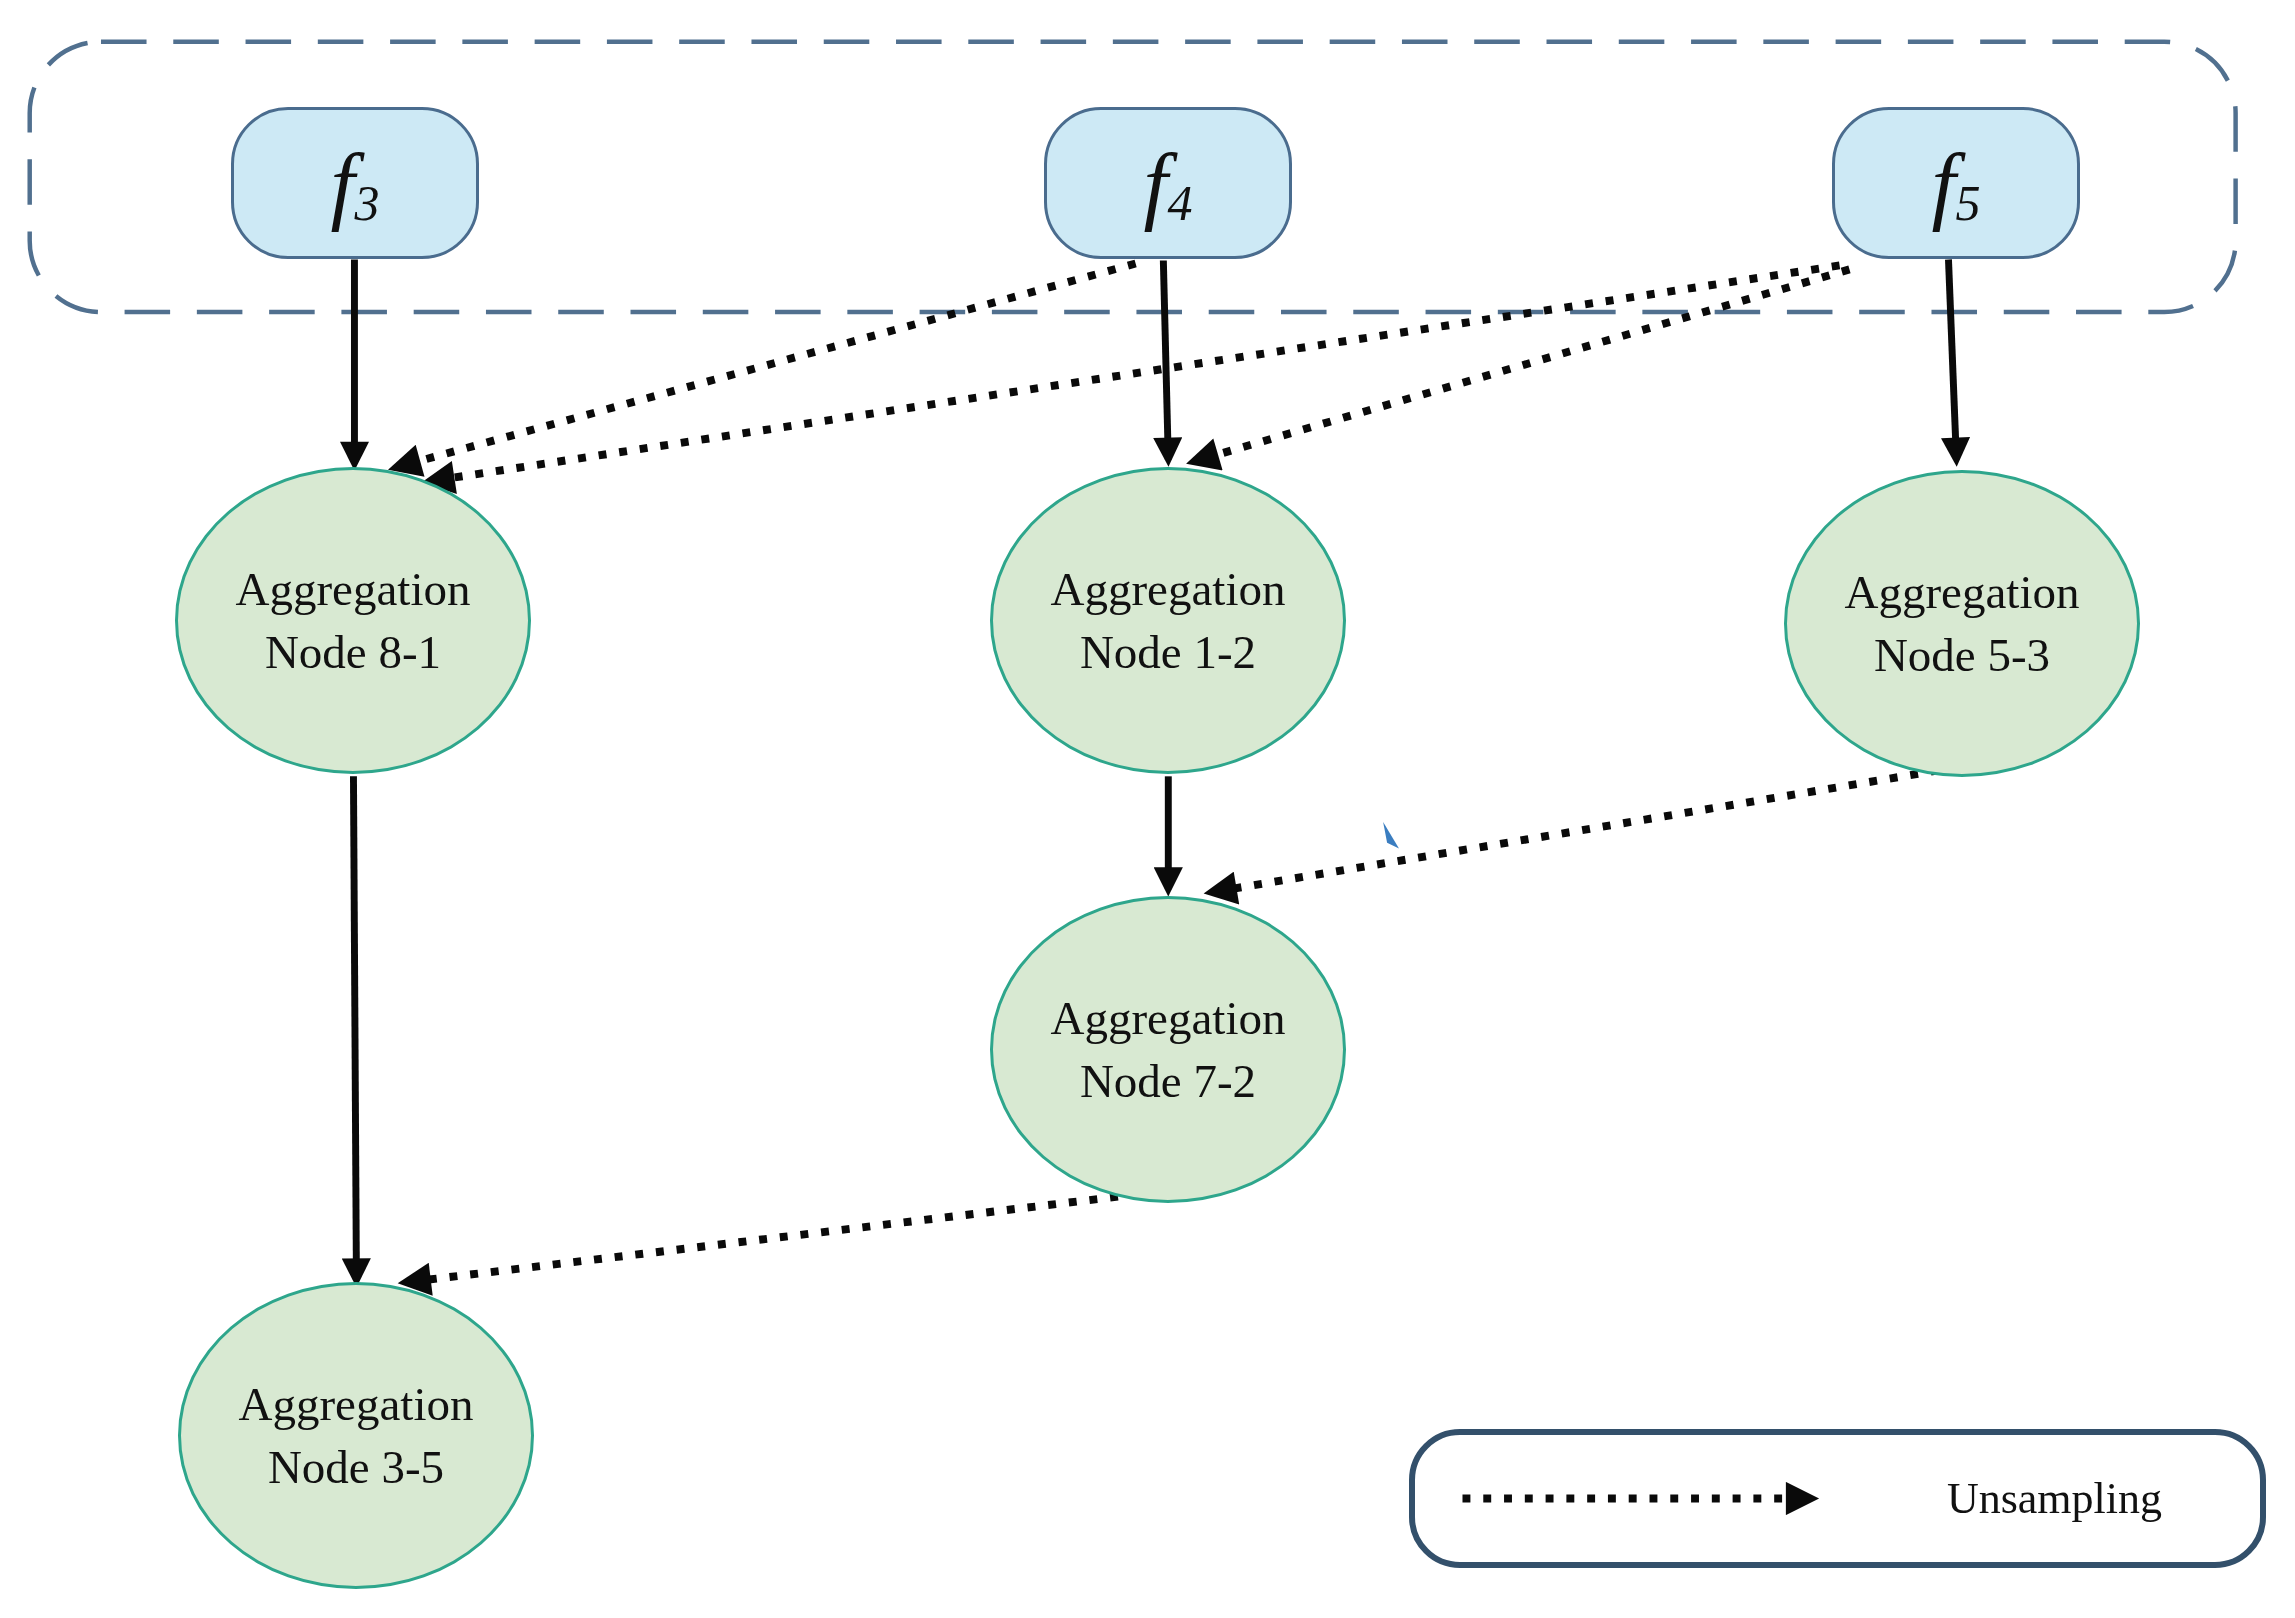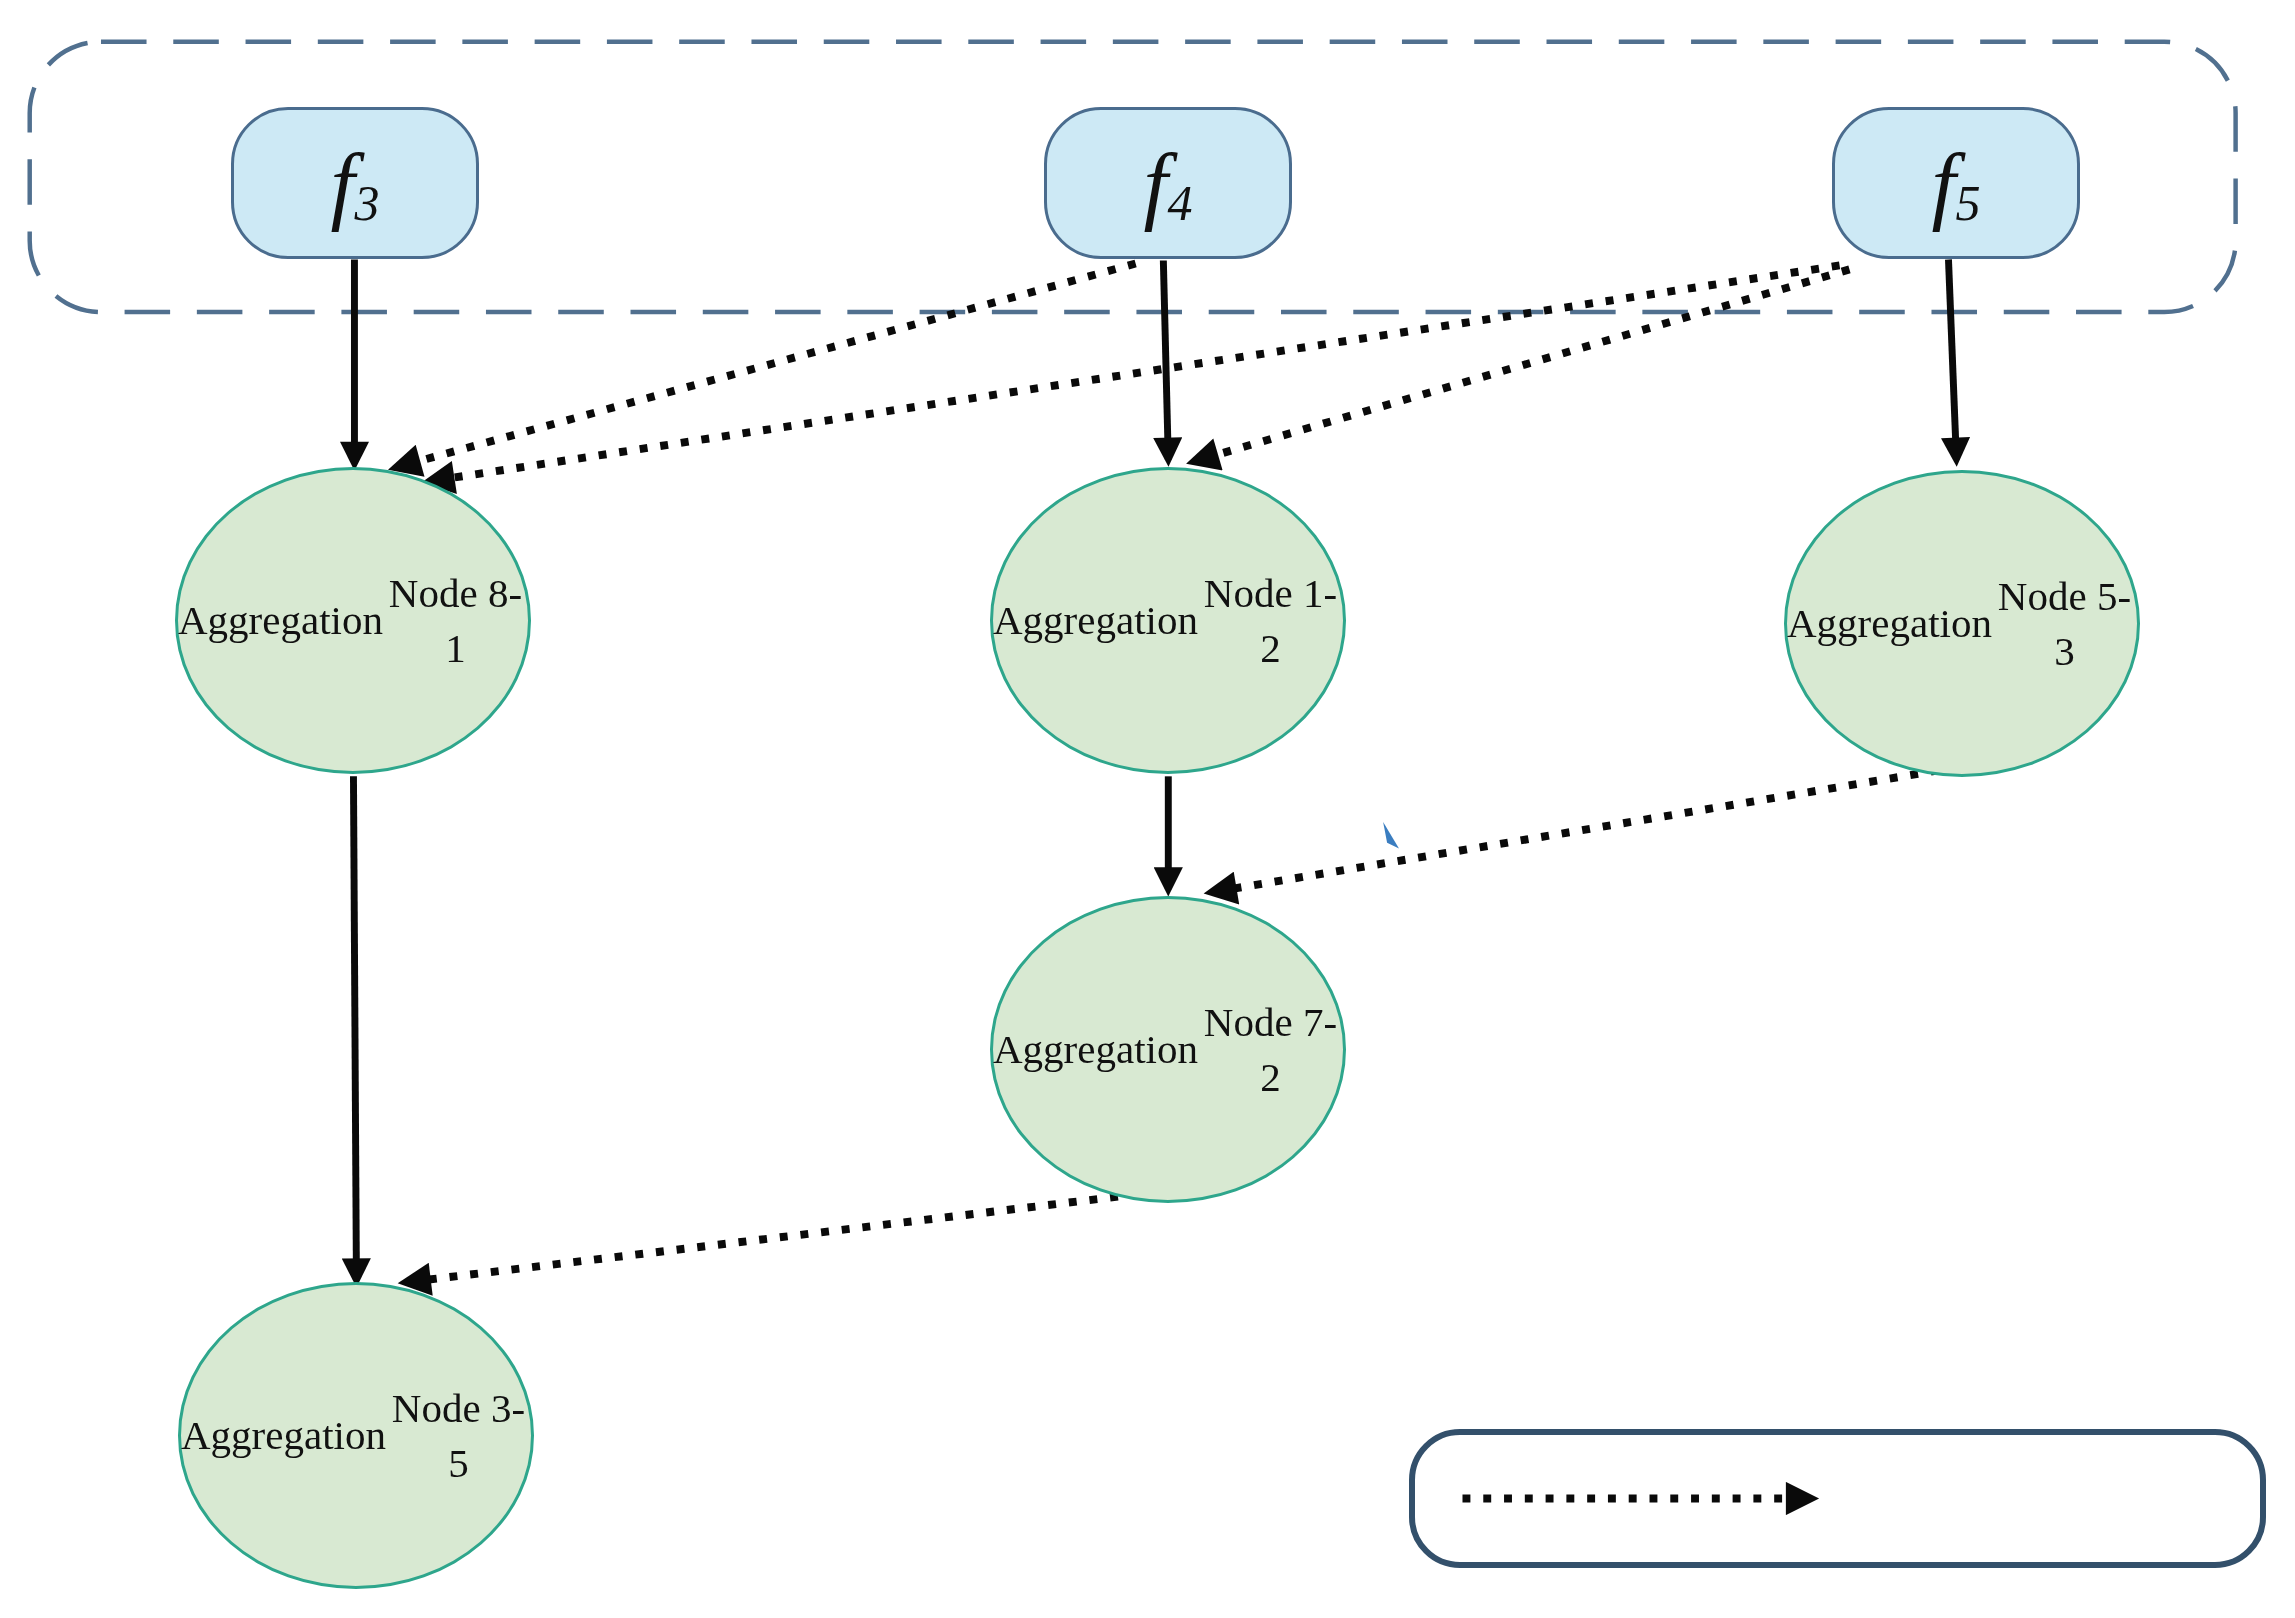--- a/index.html
+++ b/index.html
@@ -22,22 +22,22 @@
     border-radius:57px;display:flex;align-items:center;justify-content:center;
     color:var(--text);
   }
   .fbase{font-style:italic;font-size:87px;line-height:1;}
   .fsub{font-style:italic;font-size:50px;line-height:1;transform:translateY(20px);}
 
   .agg{
     position:absolute;width:356px;height:307px;box-sizing:border-box;
     background:var(--node-fill);border:3px solid var(--node-border);
     border-radius:50%;
-    display:flex;flex-direction:row;align-items:center;justify-content:center;
-    text-align:center;color:var(--text);font-size:41px;line-height:1.32;
+    display:flex;flex-direction:column;align-items:center;justify-content:center;
+    text-align:center;color:var(--text);font-size:47px;line-height:1.32;
   }
 
   .legend{
     position:absolute;left:1409px;top:1429px;width:857px;height:139px;
     box-sizing:border-box;border:6px solid var(--legend-border);
     border-radius:51px;background:#fff;
     display:flex;align-items:center;
   }
   .legend svg{width:470px;height:127px;flex:none;}
   .legend-label{flex:1;text-align:center;font-size:44px;color:var(--text);padding-right:36px;}
@@ -102,16 +102,17 @@
   </div>
   <div class="agg" style="left:178px;top:1282px">
     <span>Aggregation</span>
     <span>Node 3-5</span>
   </div>
 
   <div class="legend">
     <svg viewBox="0 0 475 128">
       <line class="dotted-edge" x1="48" y1="64" x2="400" y2="64" marker-end="url(#ah)"></line>
     </svg>
+    <span class="legend-label">Unsampling</span>
   </div>
 
 </div>
 
 
 </body></html>

